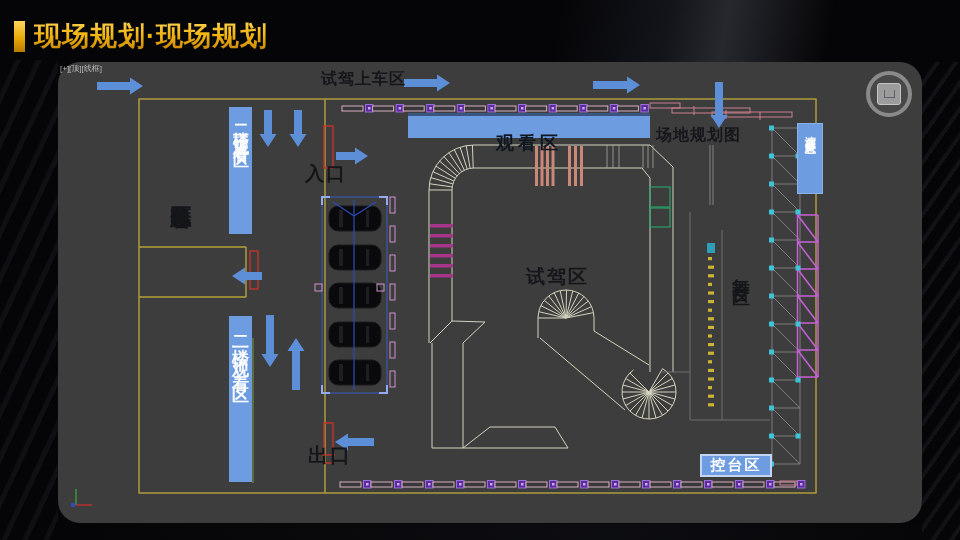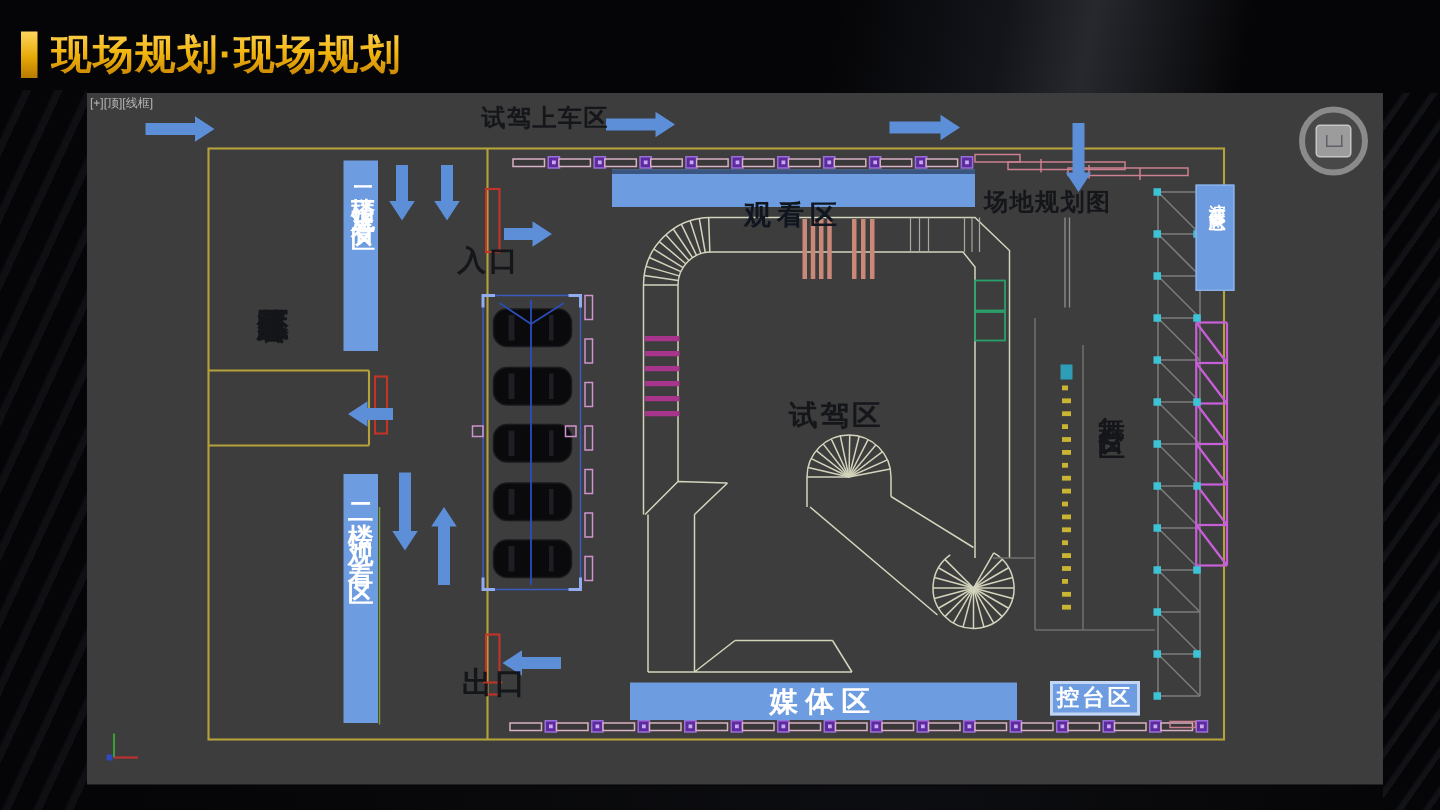--- a/index.html
+++ b/index.html
@@ -21,21 +21,21 @@
   .streak.s3{right:0;top:62px;width:38px;height:478px;
     background:repeating-linear-gradient(125deg,transparent 0 10px,rgba(160,175,205,.08) 12px 15px);}
   .streak.s4{left:80px;top:524px;width:880px;height:16px;
     background:linear-gradient(90deg,transparent,rgba(150,165,195,.05) 60%,transparent);}
   .accent-bar{position:absolute;left:14px;top:21px;width:11px;height:31px;
     background:linear-gradient(180deg,#ffd65e,#e7a907 55%,#b87a00);}
   .title{position:absolute;left:34px;top:18px;margin:0;font-size:27px;font-weight:bold;
     letter-spacing:1px;color:var(--gold);
     background:linear-gradient(180deg,#ffd65e 0%,#f2b50f 48%,#c07d00 100%);
     -webkit-background-clip:text;background-clip:text;-webkit-text-fill-color:transparent;}
-  .viewport{position:absolute;left:58px;top:62px;width:864px;height:461px;background:var(--vpbg);}
+  .viewport{position:absolute;left:58px;top:62px;width:864px;height:461px;background:var(--vpbg);border-radius:22px;}
   .vp-label{position:absolute;left:2px;top:1px;font-size:8px;color:#b9b9b9;letter-spacing:0;}
   .cad{position:absolute;left:0;top:0;}
 
   
   .border-l{stroke:var(--border_yellow);stroke-width:1.4;fill:none;}
   .greenline{stroke:#7a9a40;stroke-width:1;}
   .door{stroke:var(--door_red);stroke-width:1.4;fill:none;}
   .fbar{stroke:var(--fence_pink);stroke-width:1;fill:#383838;}
   .fclip{fill:var(--clip_purple);stroke:var(--clip_edge);stroke-width:1;}
   .fdot{fill:#c9a8f0;}
@@ -445,24 +445,21 @@
   <div class="lbl" style="left:598px;top:63px;font-size:16px;letter-spacing:1px;">场地规划图</div>
   <div class="lbl" style="left:247px;top:99px;font-size:19px;letter-spacing:2px;">入口</div>
   <div class="lbl" style="left:250px;top:380px;font-size:20px;letter-spacing:2px;">出口</div>
   <div class="lbl" style="left:468px;top:202px;font-size:19px;letter-spacing:2px;">试驾区</div>
   <div class="lbl vtext" style="left:671px;top:201px;font-size:18px;letter-spacing:6px;">舞台区</div>
   <div class="lbl vtext" style="left:109px;top:127px;font-size:21px;letter-spacing:0.5px;">休息区冷餐区</div>
 
   <div class="banner" style="left:350px;top:51px;width:242px;height:25px;border-top:3px solid #3a5680;">
     <span class="bt dark" style="font-size:18px;letter-spacing:4px;">观看区</span>
   </div>
-  <div class="banner" style="left:362px;top:393px;width:258px;height:25px;">
-    <span class="bt white" style="font-size:19px;letter-spacing:5px;">媒体区</span>
-  </div>
-  <div class="banner" style="left:642px;top:392px;width:60px;height:23px;border:2px solid #c2d6f4;">
+  <div class="banner" style="left:642px;top:392px;width:72px;height:23px;border:2px solid #c2d6f4;">
     <span class="bt white" style="font-size:15px;letter-spacing:2px;">控台区</span>
   </div>
   <div class="banner vbanner" style="left:171px;top:45px;width:23px;height:127px;">
     <span class="bt white vtext" style="font-size:16px;letter-spacing:7px;padding-top:5px;">二楼观看区</span>
   </div>
   <div class="banner vbanner" style="left:171px;top:254px;width:23px;height:166px;">
     <span class="bt white vtext" style="font-size:17px;letter-spacing:13px;padding-top:6px;">二楼观看区</span>
   </div>
   <div class="banner vbanner" style="left:739px;top:61px;width:26px;height:71px;border:1px solid #8ab0e8;">
     <span class="bt white vtext" style="font-size:11px;letter-spacing:2px;padding-top:3px;">演艺休息区</span>

